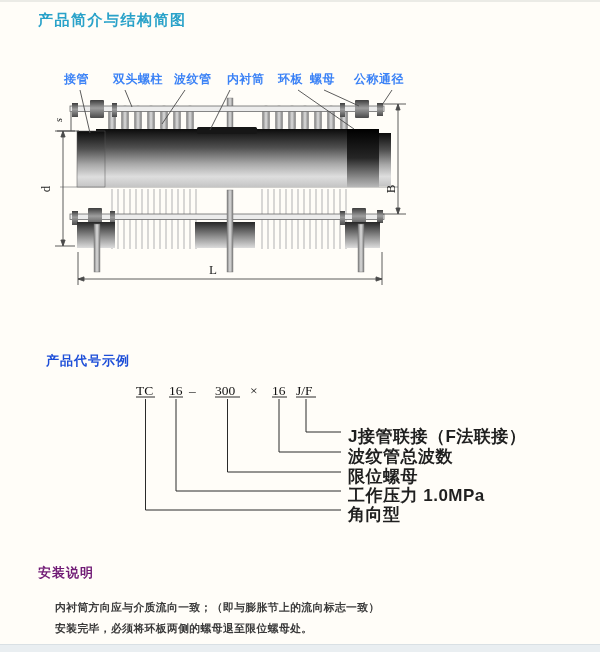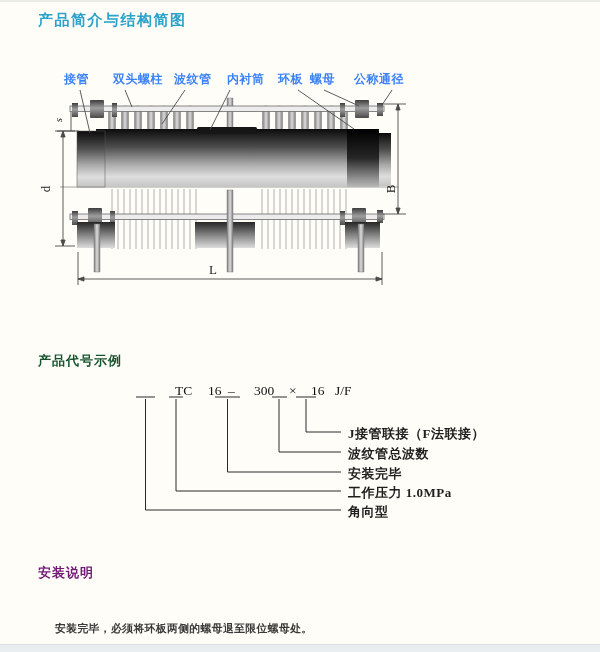--- a/index.html
+++ b/index.html
@@ -5,22 +5,22 @@
   html,body{margin:0;padding:0;}
   body{font-family:"Liberation Sans","DejaVu Sans",sans-serif;}
   .page{position:relative;width:600px;height:652px;background:#fffdf8;overflow:hidden;}
   .abs{position:absolute;}
   .heading{color:#2aa2c9;font-weight:bold;white-space:nowrap;}
   .h1{font-size:15px;letter-spacing:1.5px;}
   .h2{font-size:13px;letter-spacing:1px;}
   .part-label{font-size:12px;font-weight:600;color:#3b82f6;letter-spacing:.5px;white-space:nowrap;}
   .dim{font-family:"Liberation Serif","DejaVu Serif",serif;color:#222;}
   .rot{transform:rotate(-90deg);transform-origin:center;}
-  .code-token{font-family:"Liberation Serif","DejaVu Serif",serif;font-size:13.5px;color:#111;white-space:nowrap;margin-left:39px;}
-  .callout-label{font-size:13px;font-weight:600;color:#1f1f1f;letter-spacing:.5px;white-space:nowrap;font-family:Liberation Serif, serif;}
+  .code-token{font-family:"Liberation Serif","DejaVu Serif",serif;font-size:13.5px;color:#111;white-space:nowrap;}
+  .callout-label{font-size:17px;font-weight:600;color:#1f1f1f;letter-spacing:.5px;white-space:nowrap;}
   .para{font-size:10.8px;font-weight:600;color:#3a3a3a;letter-spacing:.4px;white-space:nowrap;}
   .top-strip{left:0;top:0;width:600px;height:2px;background:#ebebe6;}
   .bottom-strip{left:0;bottom:0;width:600px;height:7px;border-top:1px solid #d9e0e4;}
   svg.overlay{position:absolute;left:0;top:0;pointer-events:none;}
 </style>
 </head>
 <body>
 
 <div class="page" style="background: rgb(255, 253, 248);">
   <div class="abs top-strip"></div>
@@ -174,33 +174,34 @@
   <div class="abs part-label" style="left:227px;top:71px;">内衬筒</div>
   <div class="abs part-label" style="left:278px;top:71px;">环板</div>
   <div class="abs part-label" style="left:310px;top:71px;">螺母</div>
   <div class="abs part-label" style="left:354px;top:71px;">公称通径</div>
 
   <div class="abs dim rot" style="left:56px;top:114px;font-size:11px;font-style:italic;">s</div>
   <div class="abs dim rot" style="left:43px;top:181px;font-size:13px;">d</div>
   <div class="abs dim rot" style="left:387px;top:181px;font-size:13px;">B</div>
   <div class="abs dim" style="left:209px;top:262px;font-size:13px;">L</div>
 
-  <div class="abs heading h2" style="left: 38px; top: 352px; color: #14532d;">产品代号示例</div>
+  <div class="abs heading h2" style="left: 46px; top: 352px; color: #1d4ed8;">产品代号示例</div>
 
   <div class="abs code-token" style="left:136px;top:383px;">TC</div>
   <div class="abs code-token" style="left:169px;top:383px;">16</div>
   <div class="abs code-token" style="left:189px;top:383px;">–</div>
   <div class="abs code-token" style="left:215px;top:383px;">300</div>
   <div class="abs code-token" style="left:250px;top:383px;">×</div>
   <div class="abs code-token" style="left:272px;top:383px;">16</div>
   <div class="abs code-token" style="left:296px;top:383px;">J/F</div>
 
   <div class="abs callout-label" style="left:348px;top:425px;">J接管联接（F法联接）</div>
   <div class="abs callout-label" style="left:348px;top:445px;text-align:center;">波纹管总波数</div>
-  <div class="abs callout-label" style="left:348px;top:465px;">安装完毕</div>
+  <div class="abs callout-label" style="left:348px;top:465px;">限位螺母</div>
   <div class="abs callout-label" style="left:348px;top:484px;">工作压力 1.0MPa</div>
   <div class="abs callout-label" style="left:348px;top:503px;">角向型</div>
 
   <div class="abs heading h2" style="left: 38px; top: 564px; color: #701a75;">安装说明</div>
+  <div class="abs para" style="left:55px;top:601px;">内衬筒方向应与介质流向一致；（即与膨胀节上的流向标志一致）</div>
   <div class="abs para" style="left:55px;top:622px;">安装完毕，必须将环板两侧的螺母退至限位螺母处。</div>
 
   <div class="abs bottom-strip" style="background: rgb(233, 238, 241);"></div>
 </div>
 
 </body></html>

